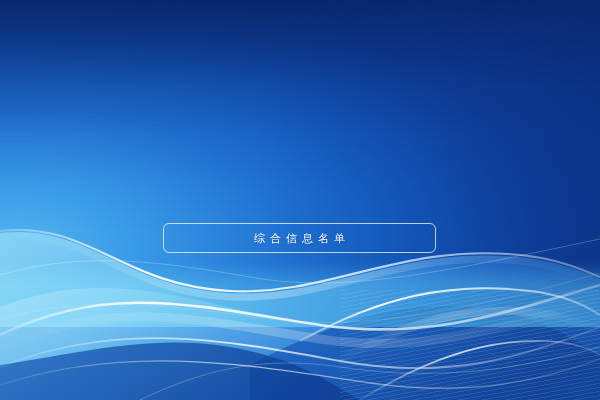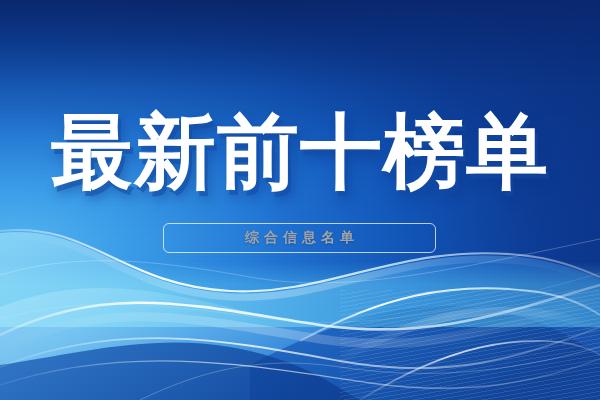--- a/index.html
+++ b/index.html
@@ -115,23 +115,23 @@
     width: 273px;
     height: 30px;
     box-sizing: border-box;
     border: 1px solid rgba(255,255,255,0.72);
     border-radius: 6px;
     display: flex;
     align-items: center;
     justify-content: center;
   }
   .subtitle-text {
-    font-size: 14px;
-    font-weight: 700;
-    color: #a3a3a3;
+    font-size: 11px;
+    font-weight: 400;
+    color: #ffffff;
     letter-spacing: 5px;
     text-indent: 5px;
     white-space: nowrap;
     text-shadow: 0 1px 2px rgba(10,50,130,0.35);
   }
 </style>
 </head>
 <body>
 
 <div id="banner">
@@ -207,19 +207,18 @@
       <path d="M0,60 C80,36 160,46 250,62 C340,78 430,60 600,24" fill="none" stroke="#ffffff" stroke-width="0.8" opacity="0.30"></path>
       <path d="M140,185 C200,156 260,140 340,152 C420,164 500,160 600,132" fill="none" stroke="#ffffff" stroke-width="0.7" opacity="0.35"></path>
       <path d="M0,104 C90,78 180,92 270,104 C360,116 470,96 600,58" fill="none" stroke="#ffffff" stroke-width="0.6" opacity="0.22"></path>
     </svg>
   </div>
 
   <div class="cyan-band"></div>
   <div class="striation"></div>
   <div class="bg-noise"></div>
 
-  <div class="title">最新前十榜单</div>
 
   <div class="subtitle-box">
     <span class="subtitle-text">综合信息名单</span>
   </div>
 
 </div>
 
 </body></html>

